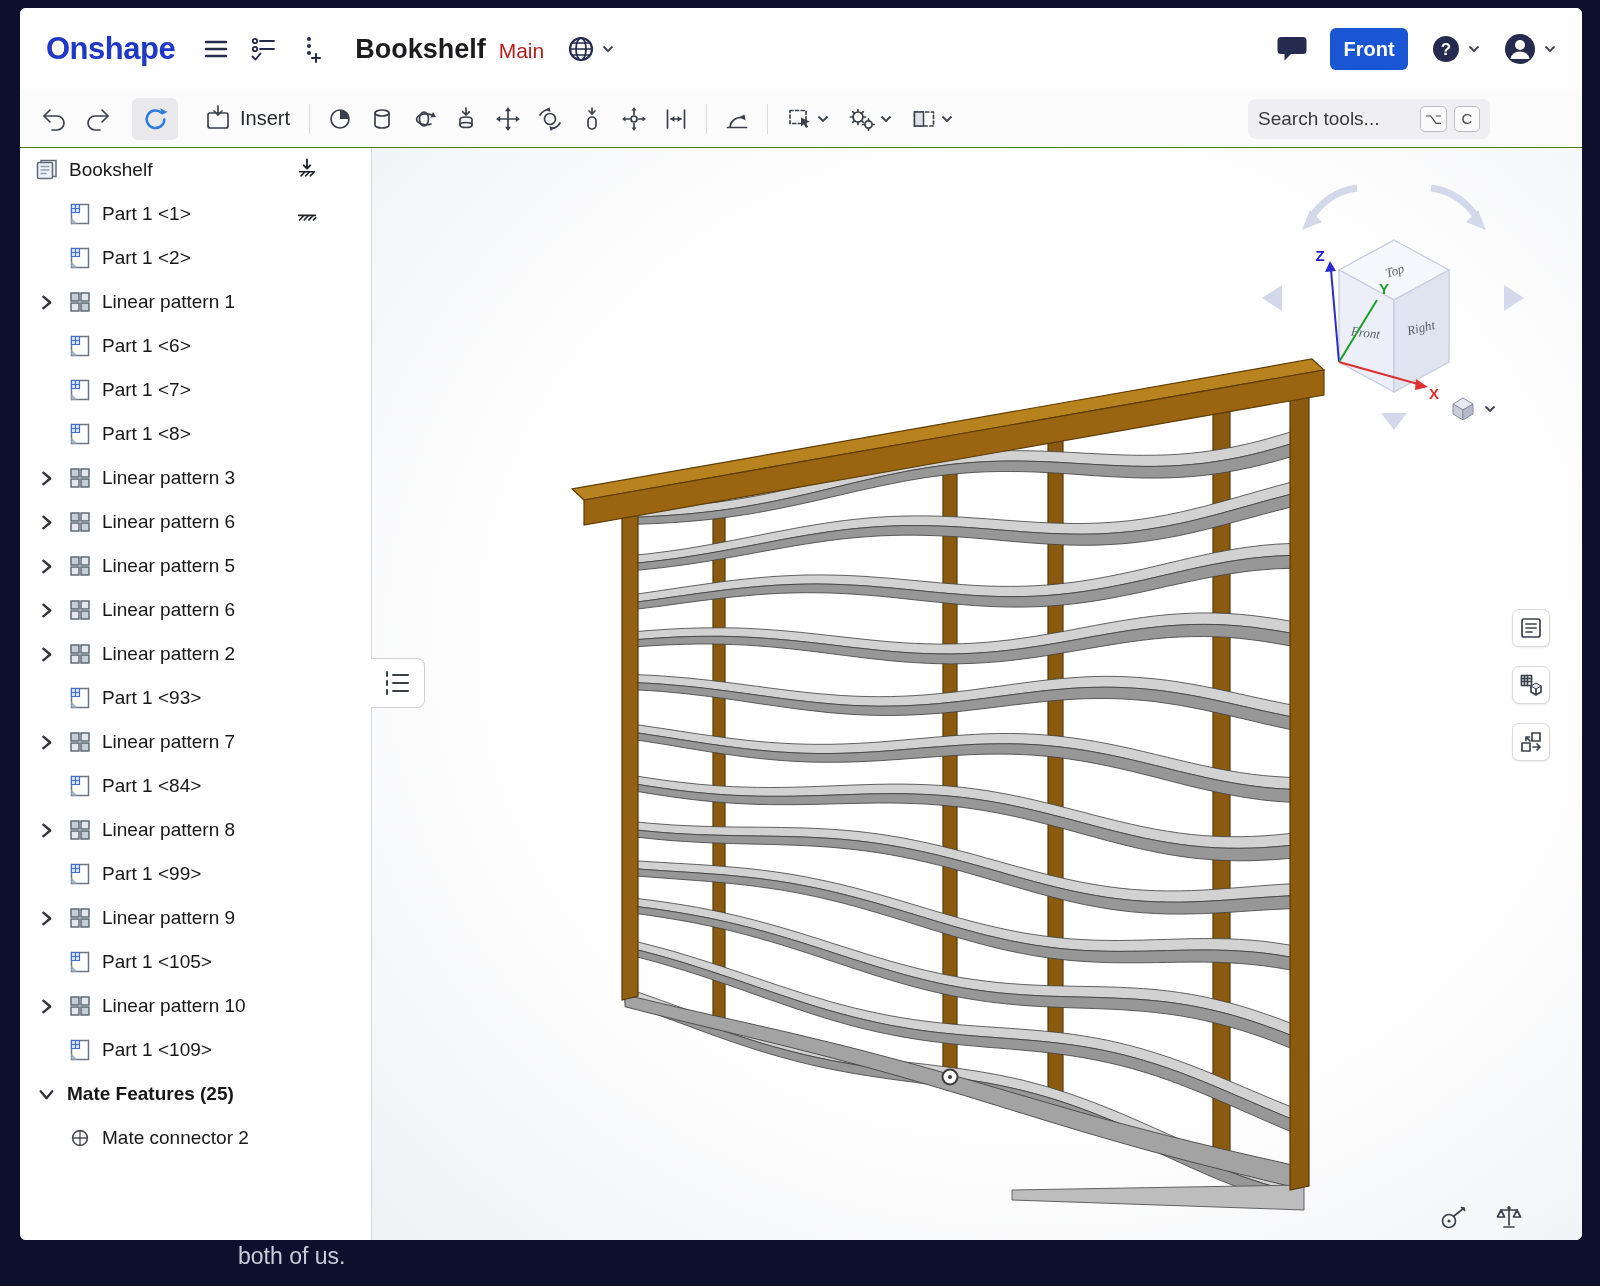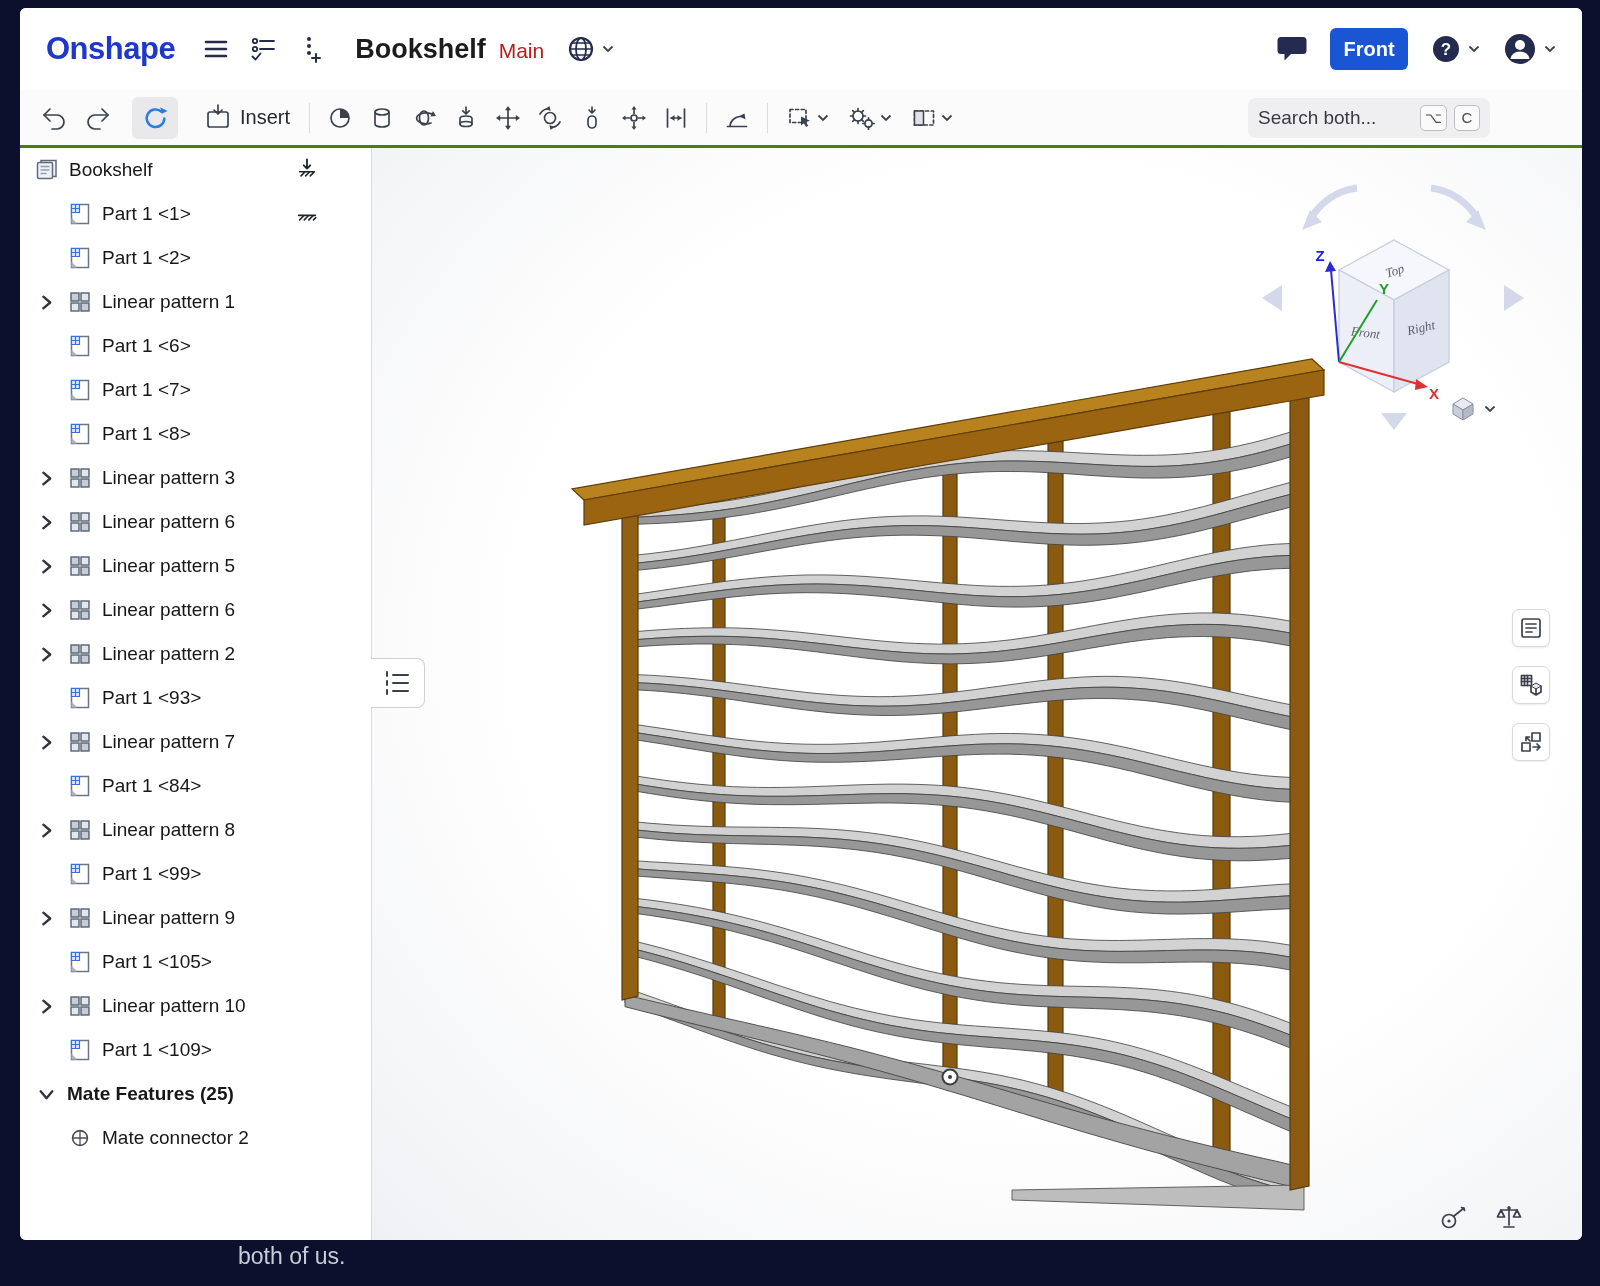--- a/index.html
+++ b/index.html
@@ -13,21 +13,21 @@
   .hicon{display:flex;align-items:center;justify-content:center;margin-right:20px;color:#252b4e}
   .titlegrp{display:flex;align-items:baseline;gap:13px;margin:0 22px 0 12px}
   .doctitle{font-size:27px;font-weight:bold;color:#1c1c1e}
   .branch{font-size:21px;color:#b91c1c}
   .caret{margin-left:6px;display:inline-flex}
   .hdr-right{margin-left:auto;display:flex;align-items:center;gap:22px}
   .share-btn{background:#1a55d4;color:#fff;font-size:20px;font-weight:bold;border:none;border-radius:6px;width:78px;height:42px;display:flex;align-items:center;justify-content:center}
   .iconbtn{display:flex;align-items:center}
 
   
-  .tbar{height:58px;display:flex;align-items:center;background:#fbfbfc;border-bottom:3px solid #4d7c0f;padding:0 14px;flex:0 0 auto}
+  .tbar{height:58px;display:flex;align-items:center;background:#fbfbfc;border-bottom:1px solid #4d7c0f;padding:0 14px;flex:0 0 auto}
   .tbtn{min-width:42px;height:42px;display:flex;align-items:center;justify-content:center;border-radius:6px;gap:4px}
   .tbtn.boxed{background:#e9e9ec;width:46px}
   .insert{display:flex;align-items:center;gap:8px;font-size:20px;color:#25292f;padding:0 10px;height:42px}
   .vsep{width:1px;height:30px;background:#dcdce0;margin:0 9px}
   .ti{stroke:#3b414c;fill:none;stroke-width:1.7;stroke-linecap:round;stroke-linejoin:round}
   .search{margin-left:auto;margin-right:78px;width:242px;height:40px;background:#efeff1;border-radius:8px;display:flex;align-items:center;padding:0 10px;gap:7px}
   .search-text{font-size:19px;color:#3a3a3e;flex:1}
   .kcap{min-width:26px;height:26px;border:1px solid #bcbcc2;border-radius:5px;background:#fafafb;display:flex;align-items:center;justify-content:center;font-size:15px;color:#4a4a50;padding:0 4px}
 
   
@@ -254,21 +254,21 @@
       <svg width="26" height="26" viewBox="0 0 26 26">
           <rect class="ti" x="3.5" y="6" width="19" height="14" stroke-dasharray="3 2.6"></rect>
           <path d="M3.5 6h9v14h-9z" fill="#dfe3e9" stroke="#3b414c" stroke-width="1.5"></path>
         </svg>
       <svg width="12" height="8" viewBox="0 0 12 8">
           <path d="M1.5 1.5 6 6l4.5-4.5" fill="none" stroke="#3b414c" stroke-width="1.8"></path>
         </svg>
     </span>
 
     <div class="search">
-      <span class="search-text">Search both...</span>
+      <span class="search-text">Search tools...</span>
       <span class="kcap">⌥</span>
       <span class="kcap">C</span>
     </div>
   </div>
 
   <div class="appbody">
 
     <aside class="sidebar">
       <div>
           <div class="tree-row">

